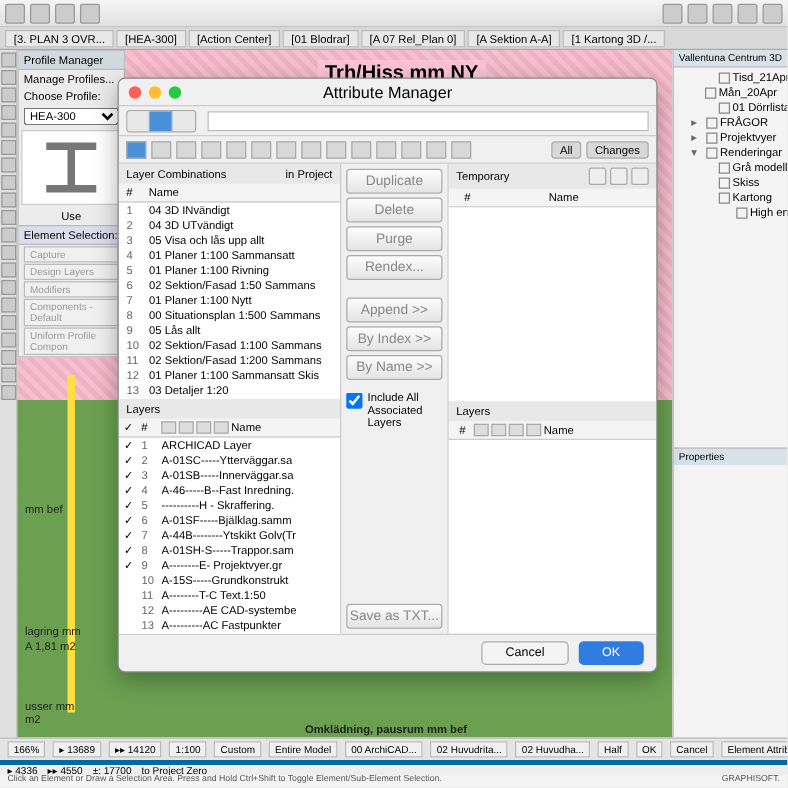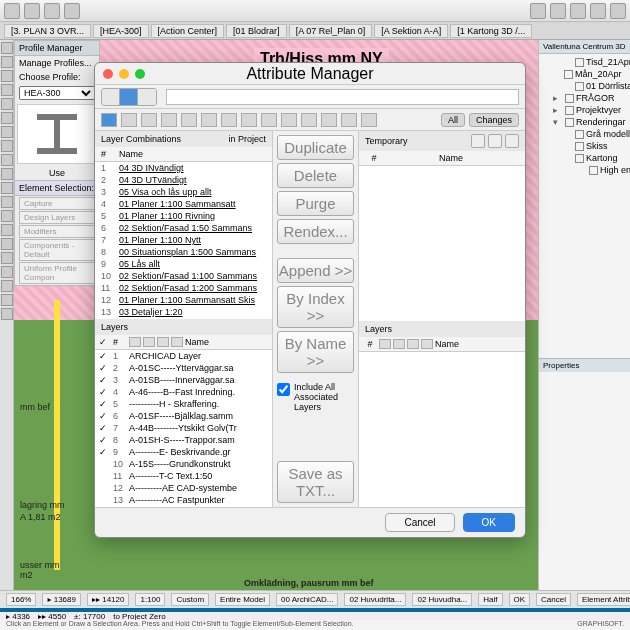--- a/index.html
+++ b/index.html
@@ -46,21 +46,21 @@
 .rightcol .cb { width:9px; height:9px; border:1px solid #888; margin:0 2px 0 4px; flex-shrink:0; }
 .rightcol .exp { width:8px; color:#666; flex-shrink:0; }
 .rightcol .sec2 { background:#d8e0e8; padding:2px 4px; border-top:1px solid #bbb; margin-top:180px; font-size:8px; }
 
 
 .modal { position:absolute; left:94px; top:62px; width:432px; height:476px; background:#f0f0f0; border:1px solid #888; border-radius:6px; box-shadow:0 6px 20px rgba(0,0,0,0.3); display:flex; flex-direction:column; }
 .modal .titlebar { height:22px; display:flex; align-items:center; justify-content:center; position:relative; border-bottom:1px solid #ccc; }
 .modal .traffic { position:absolute; left:8px; display:flex; gap:6px; }
 .modal .traffic span { width:10px; height:10px; border-radius:50%; }
 .modal .tr-r{background:#ff5f56;} .modal .tr-y{background:#ffbd2e;} .modal .tr-g{background:#27c93f;}
-.modal .mtitle { font-size:16px; }
+.modal .mtitle { font-size:13px; }
 .modal .tabrow { height:24px; border-bottom:1px solid #ccc; display:flex; align-items:center; padding:0 6px; gap:3px; }
 .modal .tabrow .seg { display:flex; border:1px solid #aaa; border-radius:3px; overflow:hidden; }
 .modal .tabrow .seg span { width:18px; height:16px; background:#e8e8e8; border-right:1px solid #aaa; }
 .modal .tabrow .seg span:last-child { border-right:none; }
 .modal .tabrow .seg span.on { background:#4a90d9; }
 .modal .tabrow input { flex:1; margin-left:6px; height:16px; border:1px solid #bbb; padding:0 4px; font-size:10px; }
 .modal .iconrow { height:22px; border-bottom:1px solid #ccc; display:flex; align-items:center; padding:0 6px; gap:4px; }
 .modal .iconrow .i { width:16px; height:14px; background:#d8d8d8; border:1px solid #aaa; }
 .modal .iconrow .i.on { background:#4a90d9; }
 .modal .iconrow .sp { flex:1; }
@@ -69,23 +69,23 @@
 .modal .body { flex:1; display:flex; overflow:hidden; }
 .modal .leftp { width:178px; border-right:1px solid #ccc; display:flex; flex-direction:column; }
 .modal .midp { width:86px; border-right:1px solid #ccc; padding:4px; display:flex; flex-direction:column; gap:3px; align-items:stretch; }
 .modal .rightp { flex:1; display:flex; flex-direction:column;text-align:center; }
 .modal .sechd { font-size:9px; padding:3px 6px; background:#e8e8e8; display:flex; justify-content:space-between; }
 .modal .listhdr { display:flex; font-size:9px; padding:2px 6px; border-bottom:1px solid #ccc; background:#f4f4f4; }
 .modal .listhdr .c1 { width:18px; } .modal .listhdr .c2 { flex:1; }
 .modal .list { flex:1; overflow:auto; background:#fff; font-size:9px; }
 .modal .list .r { display:flex; padding:1px 6px; align-items:center; }
 .modal .list .r .c1 { width:18px; color:#666; }
-.modal .list .r .c2 { flex:1; white-space:nowrap; overflow:hidden;text-decoration:underline; }
-
-.modal .mbtn { background:linear-gradient(#fdfdfd,#e4e4e4); border:1px solid #aaa; border-radius:3px; padding:3px 0; font-size:15px; color:#888; text-align:center; }
+.modal .list .r .c2 { flex:1; white-space:nowrap; overflow:hidden; }
+
+.modal .mbtn { background:linear-gradient(#fdfdfd,#e4e4e4); border:1px solid #aaa; border-radius:3px; padding:3px 0; font-size:11px; color:#888; text-align:center; }
 .modal .cbrow { display:flex; align-items:flex-start; gap:4px; font-size:9px; margin-top:6px; }
 .modal .cbrow input { margin-top:1px; }
 
 .modal .layerhdr { display:flex; font-size:9px; padding:2px 4px; border-bottom:1px solid #ccc; background:#f4f4f4; align-items:center; gap:2px; }
 .modal .layerhdr .chk{width:12px;} .modal .layerhdr .n{width:14px;} .modal .layerhdr .ic{width:12px;height:10px;background:#ddd;border:1px solid #aaa;}
 .modal .layerlist { flex:1; overflow:auto; background:#fff; font-size:9px; max-height:158px; }
 .modal .layerlist .r { display:flex; padding:1px 4px; align-items:center; gap:2px; }
 .modal .layerlist .r .chk{width:12px;} .modal .layerlist .r .n{width:14px;color:#666;}
 .modal .layerlist .r .nm{flex:1;white-space:nowrap;overflow:hidden;}
 
@@ -391,21 +391,21 @@
             <span class="nm">A-44B--------Ytskikt Golv(Tr</span>
           </div>
           <div class="r">
             <span class="chk">✓</span>
             <span class="n">8</span>
             <span class="nm">A-01SH-S-----Trappor.sam</span>
           </div>
           <div class="r">
             <span class="chk">✓</span>
             <span class="n">9</span>
-            <span class="nm">A--------E- Beskrivande.gr</span>
+            <span class="nm">A--------E- Projektvyer.gr</span>
           </div>
           <div class="r">
             <span class="chk"></span>
             <span class="n">10</span>
             <span class="nm">A-15S-----Grundkonstrukt</span>
           </div>
           <div class="r">
             <span class="chk"></span>
             <span class="n">11</span>
             <span class="nm">A--------T-C Text.1:50</span>

